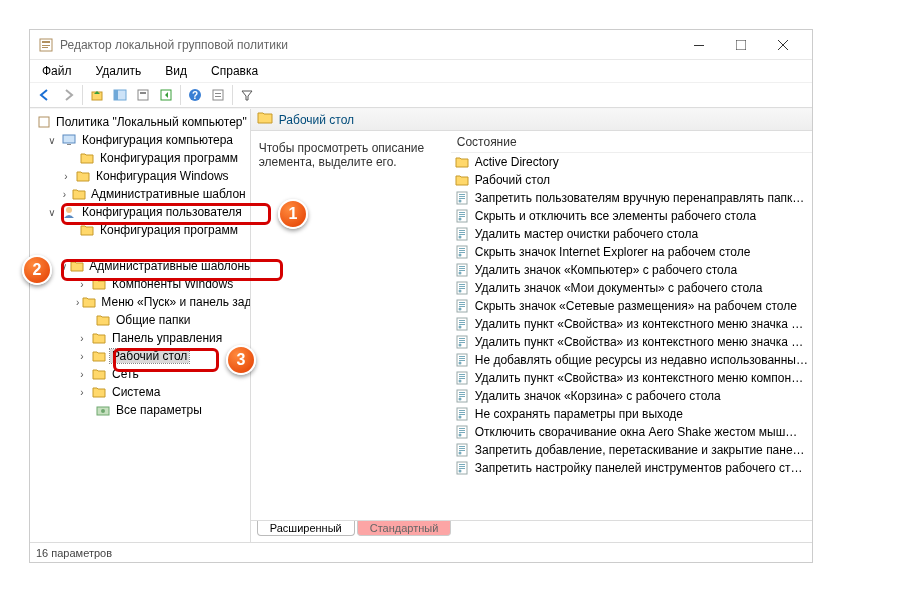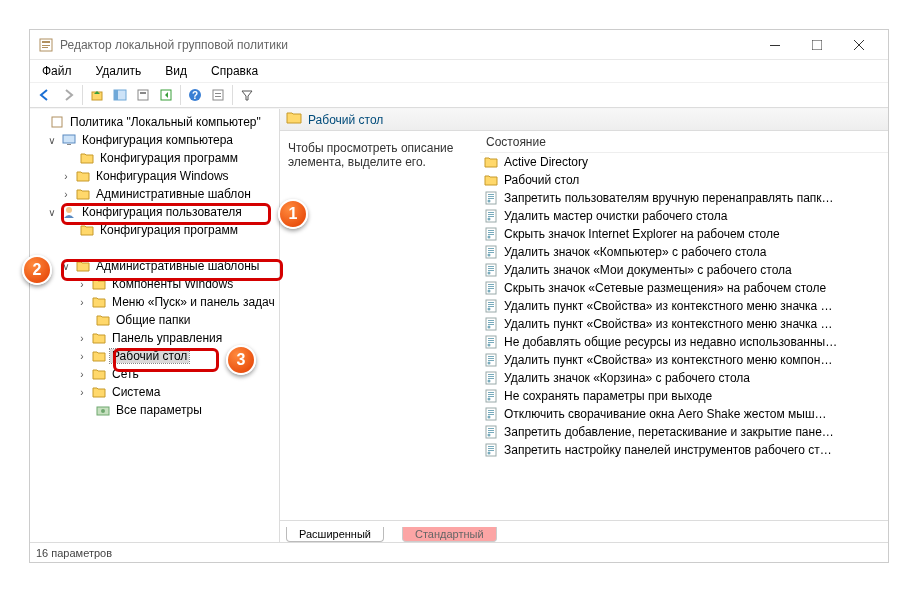--- a/index.html
+++ b/index.html
@@ -1,17 +1,17 @@
 <!DOCTYPE html>
 <html><head>
 <meta charset="utf-8">
 <style>
 * { box-sizing: border-box; margin: 0; padding: 0; }
 body { font-family: "Segoe UI", Tahoma, sans-serif; font-size: 12px; background: #fff; width: 918px; height: 592px; overflow: hidden; position: relative; }
-.window { position: absolute; left: 29px; top: 29px; width: 860px; height: 534px; border: 1px solid #ccc; background: #fff; display: flex; flex-direction: column; }
+.window { position: absolute; left: 29px; top: 29px; width: 784px; height: 534px; border: 1px solid #ccc; background: #fff; display: flex; flex-direction: column; }
 .titlebar { height: 30px; display: flex; align-items: center; padding: 0 8px; border-bottom: 1px solid #e8e8e8; }
 .titlebar .icon { width: 16px; height: 16px; margin-right: 6px; }
 .titlebar .title { flex: 1; color: #666; font-size: 12px; }
 .titlebar .winbtns { display: flex; }
 .titlebar .winbtn { width: 42px; height: 28px; display: flex; align-items: center; justify-content: center; color: #444; }
 .menubar { height: 22px; display: flex; align-items: center; padding: 0 4px; gap: 8px; }
 .menubar .item { padding: 2px 8px; }
 .toolbar { height: 26px; display: flex; align-items: center; padding: 0 4px; border-bottom: 1px solid #dcdcdc; border-top: 1px solid #f0f0f0; gap: 1px; }
 .toolbar .tbtn { width: 22px; height: 22px; display: flex; align-items: center; justify-content: center; }
 .toolbar .sep { width: 1px; height: 20px; background: #ddd; margin: 0 2px; }
@@ -26,21 +26,21 @@
 .pane { flex: 1; display: flex; flex-direction: column; }
 .pane-header { height: 22px; background: linear-gradient(#f7f7f7,#eee); border-bottom: 1px solid #dcdcdc; display: flex; align-items: center; padding: 0 6px; color: #004b7a; font-weight: 400; }
 .pane-header .hicon { margin-right: 6px; }
 .pane-body { flex: 1; display: flex; overflow: hidden; }
 .desc { width: 200px; padding: 10px 8px; color: #333; font-size: 12px; }
 .list-col { flex: 1; display: flex; flex-direction: column; overflow: hidden; }
 .col-header { height: 22px; border-bottom: 1px solid #eee; display: flex; align-items: center; padding: 0 6px; color: #333; }
 .list { flex: 1; overflow-y: scroll; overflow-x: hidden; }
 .list-row { display: flex; align-items: center; height: 18px; padding: 0 4px; white-space: nowrap; overflow: hidden; text-overflow: ellipsis; }
 .list-row .licon { width: 16px; margin-right: 4px; display: inline-flex; }
-.tabs { height: 22px; display: flex; align-items: flex-end; padding: 0 6px; border-top: 1px solid #dcdcdc; background: #fff; gap: 16px; }
+.tabs { height: 22px; display: flex; align-items: flex-start; padding: 0 6px; border-top: 1px solid #dcdcdc; background: #fff; }
 .tab { padding: 1px 12px; border: 1px solid #bbb; border-top: none; border-radius: 0 0 4px 4px; margin-right: 2px; font-size: 11px; background: #fca5a5; }
 .tab.active { background: #fff; }
 .tab.inactive { border-color: #ccc; color: #666; }
 .statusbar { height: 20px; border-top: 1px solid #dcdcdc; display: flex; align-items: center; padding: 0 6px; font-size: 11px; color: #444; }
 .hl { position: absolute; border: 3px solid #d40000; border-radius: 6px; pointer-events: none; }
 .badge { position: absolute; width: 30px; height: 30px; border-radius: 50%; background: radial-gradient(circle at 35% 30%, #ff8a3d, #e23c00); color: #fff; font-weight: bold; font-size: 16px; display: flex; align-items: center; justify-content: center; box-shadow: 0 2px 4px rgba(0,0,0,.4); border: 2px solid #fff; }
 </style>
 </head>
 <body>
 
@@ -337,20 +337,32 @@
               <div class="list-row">
                 <span class="licon">
                   <svg width="14" height="14">
                     <rect x="2" y="1" width="10" height="12" fill="#fff" stroke="#9aa"></rect>
                     <rect x="4" y="3" width="6" height="1" fill="#7ab"></rect>
                     <rect x="4" y="5" width="6" height="1" fill="#7ab"></rect>
                     <rect x="4" y="7" width="6" height="1" fill="#7ab"></rect>
                     <circle cx="5" cy="10" r="1.5" fill="#7ab"></circle>
                   </svg>
                 </span>
+                <span>Скрыть и отключить все элементы рабочего стола</span>
+              </div>
+              <div class="list-row">
+                <span class="licon">
+                  <svg width="14" height="14">
+                    <rect x="2" y="1" width="10" height="12" fill="#fff" stroke="#9aa"></rect>
+                    <rect x="4" y="3" width="6" height="1" fill="#7ab"></rect>
+                    <rect x="4" y="5" width="6" height="1" fill="#7ab"></rect>
+                    <rect x="4" y="7" width="6" height="1" fill="#7ab"></rect>
+                    <circle cx="5" cy="10" r="1.5" fill="#7ab"></circle>
+                  </svg>
+                </span>
                 <span>Удалить мастер очистки рабочего стола</span>
               </div>
               <div class="list-row">
                 <span class="licon">
                   <svg width="14" height="14">
                     <rect x="2" y="1" width="10" height="12" fill="#fff" stroke="#9aa"></rect>
                     <rect x="4" y="3" width="6" height="1" fill="#7ab"></rect>
                     <rect x="4" y="5" width="6" height="1" fill="#7ab"></rect>
                     <rect x="4" y="7" width="6" height="1" fill="#7ab"></rect>
                     <circle cx="5" cy="10" r="1.5" fill="#7ab"></circle>

